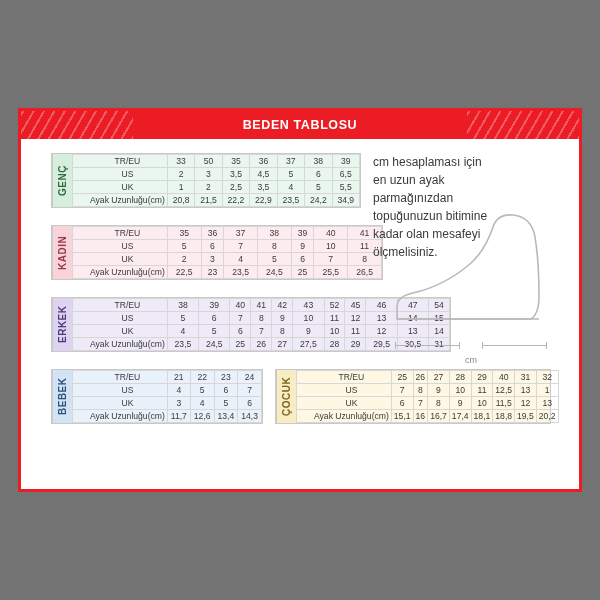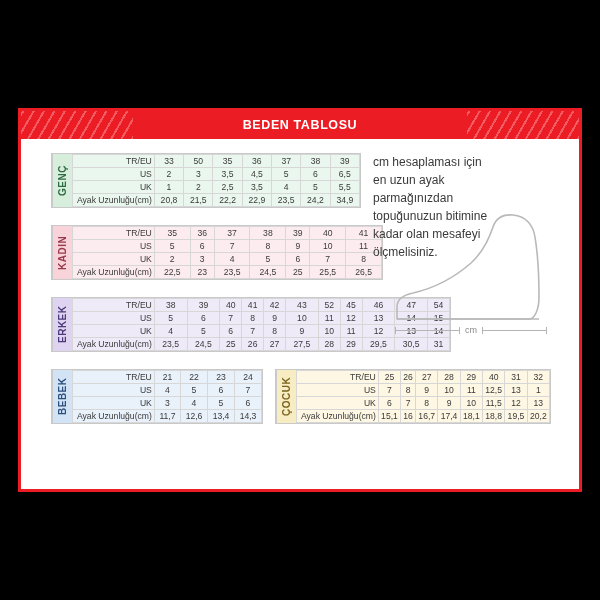--- a/index.html
+++ b/index.html
@@ -5,21 +5,21 @@
   * { box-sizing: border-box; }
   html, body {
     margin: 0; padding: 0;
     width: 600px; height: 600px;
     background: #ffffff;
     font-family: "Liberation Sans", sans-serif;
   }
   #page {
     position: relative;
     width: 600px; height: 600px;
-    background: #000000;
+    background: #737373;
     overflow: hidden;
   }
   
   .frame {
     position: absolute;
     left: 18px; top: 108px;
     width: 564px; height: 384px;
     border: 3px solid #ec1c24;
     background: #ffffff;
   }
@@ -80,22 +80,22 @@
     color: #3a3a3a;
   }
   .block table td {
     border: 1px solid #d7d7d7;
     padding: 1px 2px;
     text-align: center;
     height: 13px;
     white-space: nowrap;
   }
   .block table td.rowhead {
-    text-align: right;
-    padding-left: 4px;
+    text-align: center;
+    padding-left: 17px;
     width: 74px;
   }
   .tbl-wrap { flex: 1; }
 
   
   .green  { background: #eaf7ee; }
   .green .side-label  { background: #d7eedd; color: #2f6b43; }
   .pink   { background: #fdecef; }
   .pink .side-label   { background: #f8d4da; color: #97384b; }
   .purple { background: #efeaf8; }
@@ -143,21 +143,21 @@
   .cm-row .bar::before,
   .cm-row .bar::after {
     content: "";
     position: absolute;
     top: -3px;
     width: 1px; height: 7px;
     background: #b5b5b5;
   }
   .cm-row .bar::before { left: 0; }
   .cm-row .bar::after  { right: 0; }
-  .cm-row .cm-label { padding: 0 5px; }
+  .cm-row .cm-label { padding: 0 5px; margin-top: 30px; }
 </style>
 </head>
 <body>
 
 <div id="page">
 
   <div class="frame">
 
     <div class="title-bar">
       <div class="hatch-left"></div>

